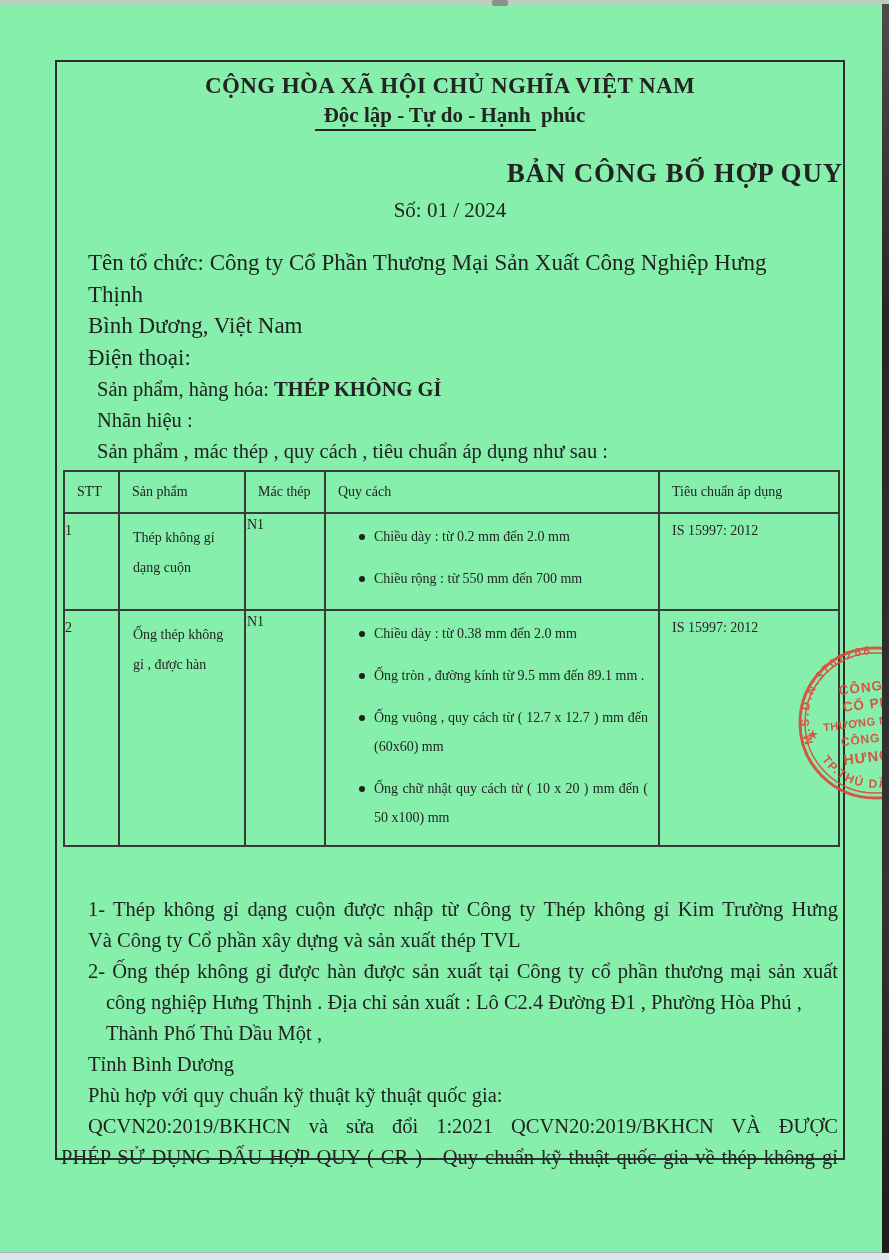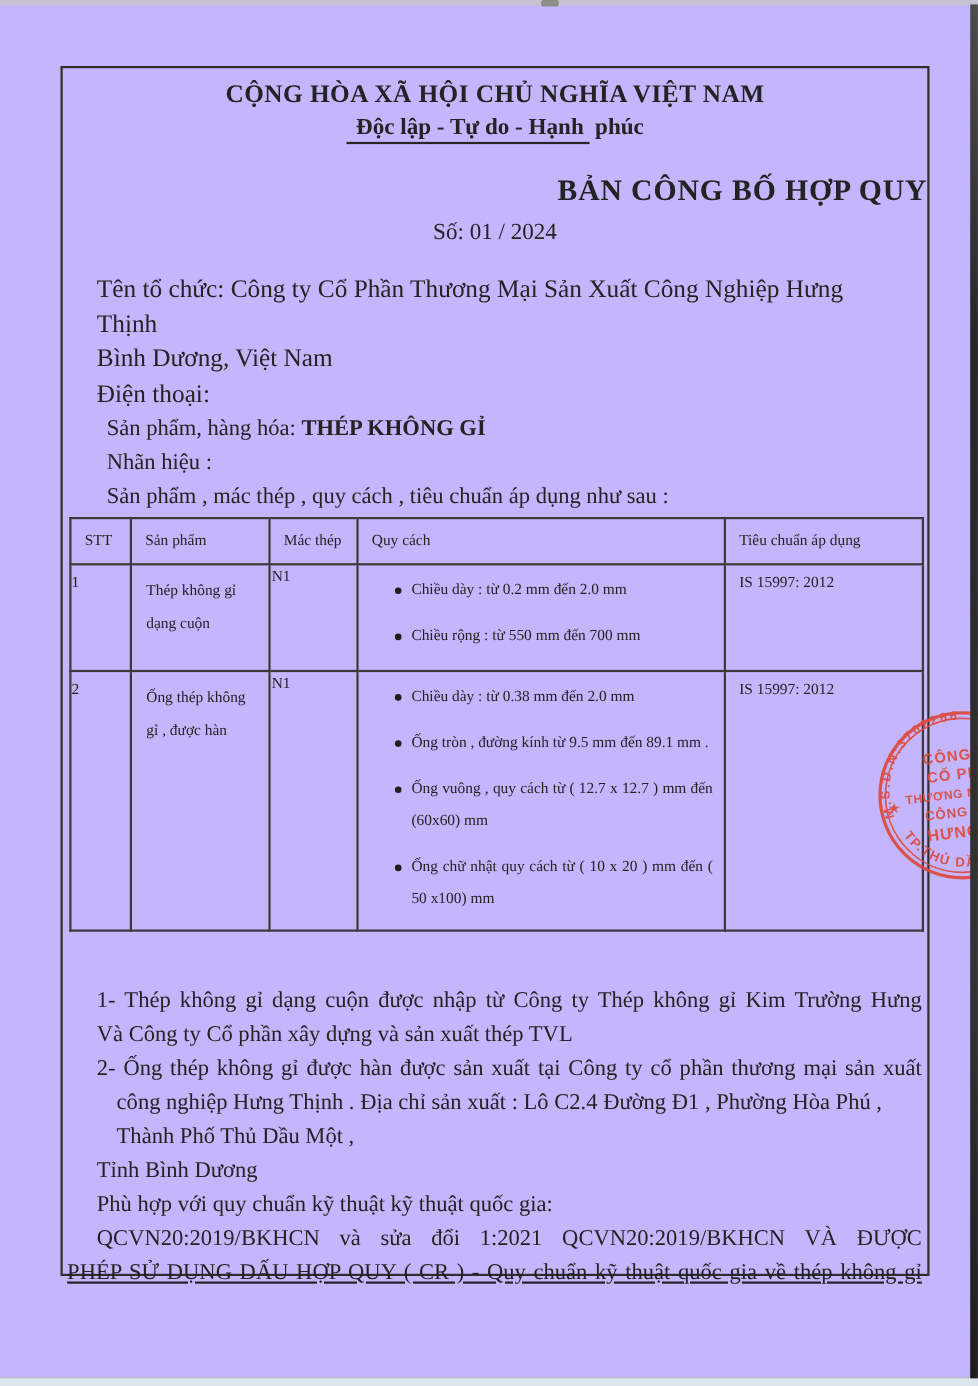--- a/index.html
+++ b/index.html
@@ -1,19 +1,19 @@
 <!DOCTYPE html>
 <html><head>
 <meta charset="utf-8">
 <style>
   html,body{margin:0;padding:0;background:#e9e9e9;}
   .page{
     position:relative;
     width:889px;height:1260px;
-    background:#c4b5fd;
+    background:#86efac;
     overflow:hidden;
     font-family:"Liberation Serif", serif;
     color:#232323;
   }
   
   .scan-top{position:absolute;left:0;top:0;width:889px;height:5px;background:#c7c7c3;opacity:.75;}
   .scan-speck{position:absolute;left:492px;top:0;width:16px;height:6px;background:#8d8d89;border-radius:2px;}
   .scan-right{position:absolute;right:0;top:4px;height:1249px;width:7px;
     background:linear-gradient(180deg,#4c4c49 0%,#262624 25%,#343431 70%,#1d1d1b 100%);z-index:30;}
   .scan-bottom{position:absolute;left:0;bottom:0;width:889px;height:7px;background:#dde5ec;border-top:1px solid #a9b5bd;z-index:25;}
@@ -61,21 +61,21 @@
   tr.r1 td{height:97px;}
   tr.r2 td{height:235px;}
   .spec{display:flex;margin-bottom:13px;line-height:29px;}
   .spec .dot{flex:none;width:6px;height:6px;border-radius:50%;background:#1e1e1c;margin:12px 9px 0 7px;}
   .spec .txt{flex:1;text-align:justify;}
 
   
   .notes{margin:47px 0 0 31px;width:750px;font-size:20.5px;line-height:31px;}
   .jl{text-align:justify;text-align-last:justify;}
   .ind{margin-left:18px;width:732px;}
-  .wide{margin-left:-27px;width:777px;text-decoration:underline;}
+  .wide{margin-left:-27px;width:777px;}
 
   
   .stamp{position:absolute;left:789px;top:637px;z-index:20;opacity:.92;}
   .stamp text{font-family:"Liberation Sans", sans-serif;}
 </style>
 </head>
 <body>
 
 <div class="page">
 

